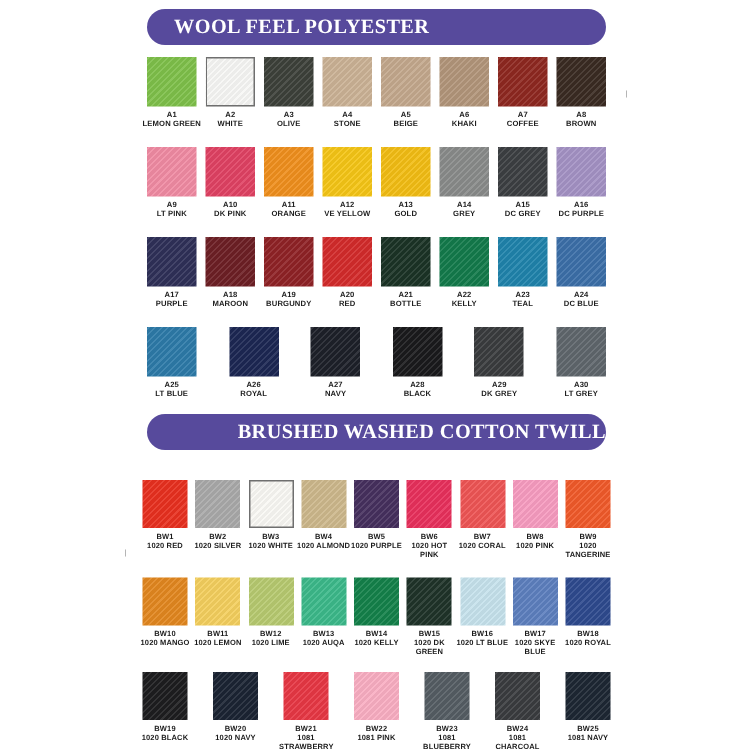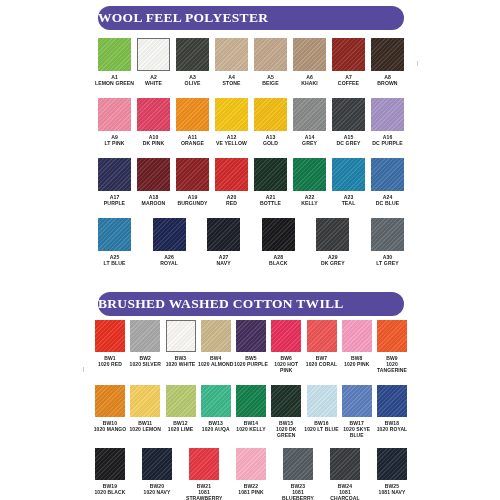--- a/index.html
+++ b/index.html
@@ -32,21 +32,21 @@
     background: #574a9c;
     display: flex;
     align-items: center;
   }
   .banner-title {
     color: #ffffff;
     font-family: "Liberation Serif", serif;
     font-weight: bold;
     font-size: 13.5px;
     letter-spacing: 0.3px;
-    padding-left: 0;
+    padding-left: 18px;
     white-space: nowrap;
   }
 
   
   .grid {
     position: absolute;
     display: flex;
   }
   .cell {
     display: flex;
@@ -322,21 +322,21 @@
       </div>
       <div class="cell">
         <div class="chip" style="background-color: rgb(95, 102, 108);"></div>
         <div class="caption">
           <span class="code">A30</span>
           <span class="nm">LT GREY</span>
         </div>
       </div>
     </div>
 
-  <div class="banner" style="top:292px;">
+  <div class="banner" style="top:276px;justify-content:flex-end;">
     <span class="banner-title">BRUSHED WASHED COTTON TWILL</span>
   </div>
 
   <div class="grid grid-b" style="top:320px;">
       <div class="cell">
         <div class="chip" style="background-color: rgb(232, 48, 31);"></div>
         <div class="caption">
           <span class="code">BW1</span>
           <span class="nm">1020 RED</span>
         </div>

